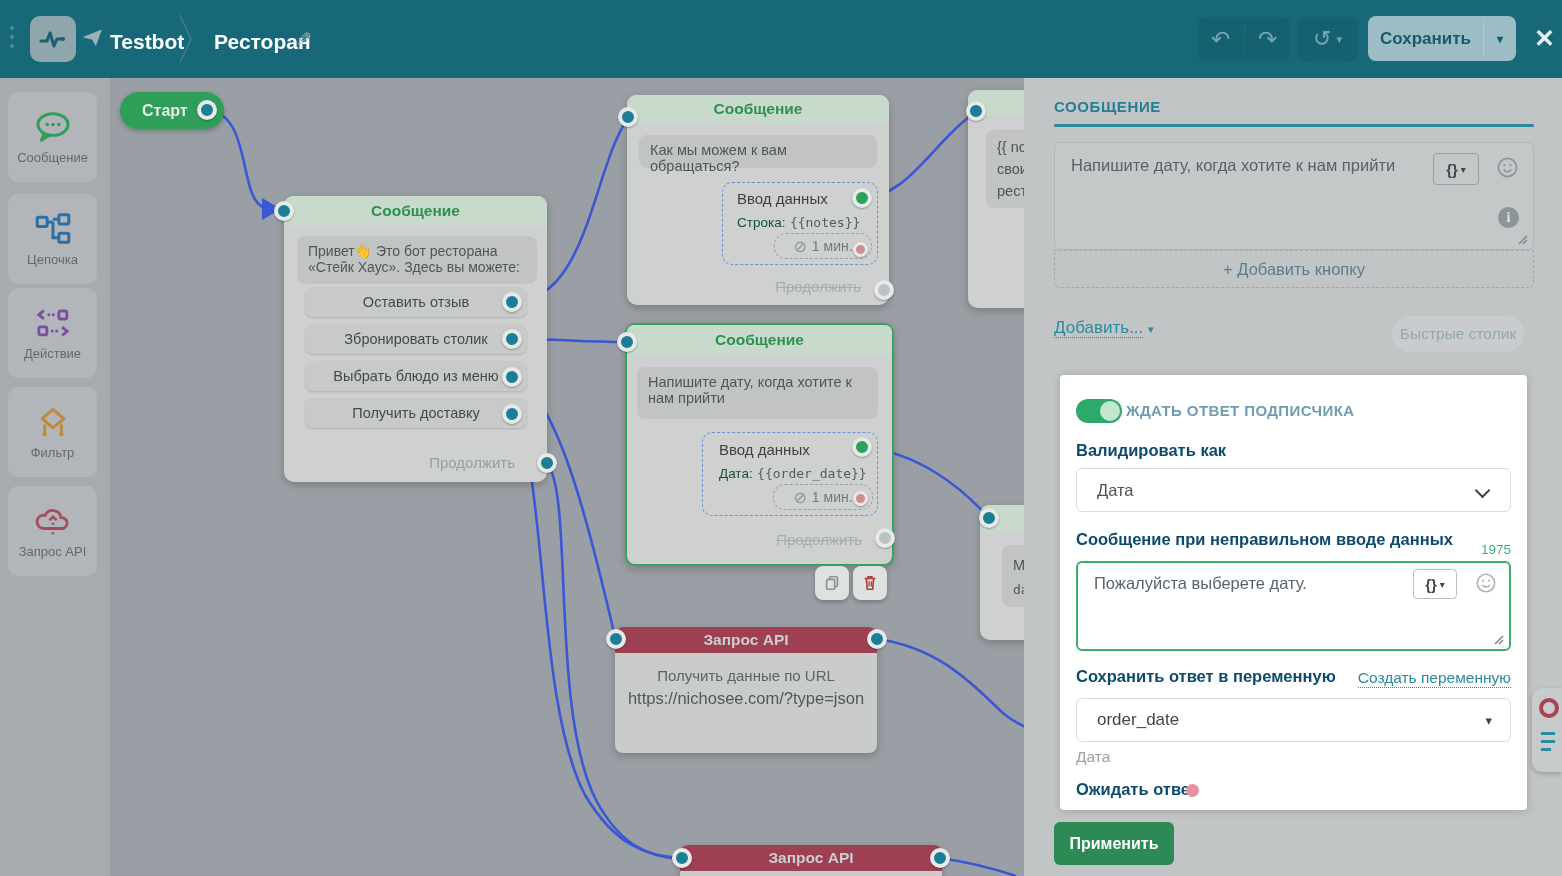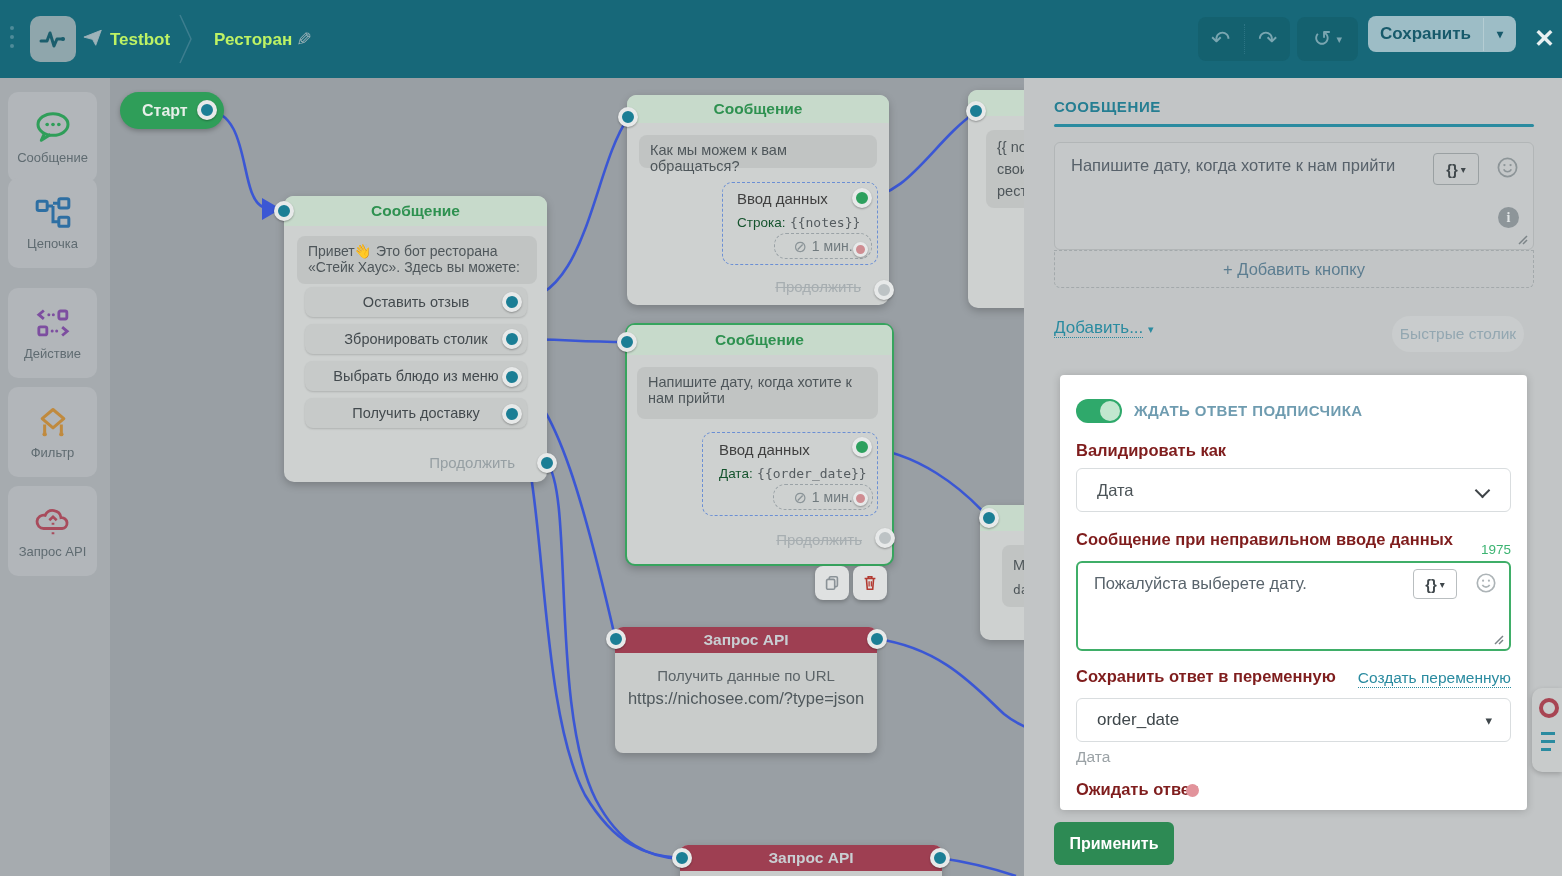--- a/index.html
+++ b/index.html
@@ -1,21 +1,21 @@
 <!DOCTYPE html>
 <html><head>
 <meta charset="utf-8">
 <style>
   html,body{margin:0;padding:0;background:#6b7075}
   #stage{position:relative;width:1562px;height:876px;overflow:hidden;background:#999fa4;
          font-family:"Liberation Sans",sans-serif;-webkit-font-smoothing:antialiased}
   .abs{position:absolute}
   
   .topbar{left:0;top:0;width:1562px;height:78px;background:#176879;z-index:60}
-  .tb-text{color:#bef264;font-weight:bold;font-size:17px}
+  .tb-text{color:#ffffff;font-weight:bold;font-size:21px}
   .tb-btn{background:#14616f;border-radius:8px;display:flex;align-items:center;justify-content:center;color:#7aa6b1}
   .save-btn{background:#9dbdc6;border-radius:8px;color:#175a6b;font-weight:bold;font-size:17px;
             display:flex;align-items:center}
   
   .sidebar{left:0;top:78px;width:110px;height:798px;background:#a6abaf;z-index:40}
   .side-item{position:absolute;left:8px;width:89px;height:90px;background:#b2b6ba;border-radius:10px;
              display:flex;flex-direction:column;align-items:center;justify-content:center;gap:6px}
   .side-label{font-size:13px;color:#5f6b71}
   
   .node{position:absolute;background:#ced1d0;border-radius:10px;box-shadow:0 3px 8px rgba(0,0,0,.22)}
@@ -46,21 +46,21 @@
   .panel{left:1024px;top:78px;width:538px;height:798px;background:#c2c5c6;z-index:45}
   .p-title{color:#257e92;font-weight:bold;font-size:15px;letter-spacing:.6px}
   .composer{position:absolute;background:#c5c8c9;border:1px solid #b2b6b7;border-radius:6px;box-sizing:border-box}
   .varbtn{position:absolute;border:1px solid #9aa0a2;border-radius:4px;display:flex;align-items:center;
           justify-content:center;gap:3px;color:#3f474b;font-weight:bold;font-size:15px;background:transparent}
   .dashadd{position:absolute;border:1.5px dashed #a3a9ab;box-sizing:border-box;display:flex;
            align-items:center;justify-content:center;color:#5c7d90;font-size:16.5px;border-radius:0 0 6px 6px}
   .teal-link{color:#2a8ba0;border-bottom:1px dotted #2a8ba0;text-decoration:none}
   .whitecard{position:absolute;left:36px;top:297px;width:467px;height:435px;background:#ffffff;
              border-radius:4px;box-shadow:0 1px 8px rgba(0,0,0,.18);z-index:5}
-  .wlabel{position:absolute;font-weight:bold;font-size:16.5px;color:#7f1d1d}
+  .wlabel{position:absolute;font-weight:bold;font-size:16.5px;color:#0c4a6e}
   .wselect{position:absolute;border:1px solid #d9dddf;border-radius:6px;background:#fff;box-sizing:border-box;
            font-size:16.5px;color:#4c5458;display:flex;align-items:center;padding:0 20px}
   .chev{width:9px;height:9px;border-right:2px solid #3f4448;border-bottom:2px solid #3f4448;
         transform:rotate(45deg);position:absolute;right:22px;top:16px}
   .toggle{position:absolute;width:46px;height:24px;border-radius:12px;background:#2fa96b}
   .knob{position:absolute;right:2px;top:2px;width:20px;height:20px;border-radius:50%;background:#c2e7cf}
   .applybtn{position:absolute;left:30px;top:744px;width:120px;height:43px;background:#2d8a54;border-radius:6px;
             color:#fff;font-weight:bold;font-size:16px;display:flex;align-items:center;justify-content:center;z-index:6}
   .resize{position:absolute;right:5px;bottom:4px}
   svg{display:block}
@@ -203,21 +203,21 @@
     <div class="side-item" style="top:14px">
       <svg width="40" height="34" viewBox="0 0 24 20">
         <ellipse cx="12" cy="8.5" rx="9" ry="6.5" fill="none" stroke="#2f9e59" stroke-width="1.8"></ellipse>
         <path d="M7 13.5 L5 18 L10.5 14.5" fill="none" stroke="#2f9e59" stroke-width="1.8" stroke-linejoin="round"></path>
         <circle cx="8.5" cy="8.5" r="1.1" fill="#2f9e59"></circle>
           <circle cx="12" cy="8.5" r="1.1" fill="#2f9e59"></circle>
           <circle cx="15.5" cy="8.5" r="1.1" fill="#2f9e59"></circle>
       </svg>
       <span class="side-label">Сообщение</span>
     </div>
-    <div class="side-item" style="top:100px">
+    <div class="side-item" style="top:116px">
       <svg width="40" height="34" viewBox="0 0 24 20">
         <g fill="none" stroke="#2e6fa3" stroke-width="1.8">
           <rect x="2.5" y="3" width="6" height="5.5" rx="1"></rect>
           <rect x="15.5" y="1.5" width="6" height="5.5" rx="1"></rect>
           <rect x="15.5" y="12.5" width="6" height="5.5" rx="1"></rect>
           <path d="M8.5 5.8 H12 M12 4.2 H15.5 M12 5.8 V15.2 H15.5"></path>
         </g>
       </svg>
       <span class="side-label">Цепочка</span>
     </div>
@@ -289,21 +289,21 @@
     </div>
     <div class="abs" style="left:368px;top:238px;width:132px;height:36px;background:#c9cccd;border-radius:18px;
                 color:#93a7b1;font-size:15.5px;display:flex;align-items:center;justify-content:center">
       <span>Быстрые столик</span>
     </div>
 
     <div class="whitecard">
       <div class="toggle" style="left:16px;top:24px">
         <div class="knob"></div>
       </div>
-      <div class="abs" style="left:74px;top:27px;font-weight:bold;font-size:15px;color:#6f9cb0;letter-spacing:.4px">ЖДАТЬ ОТВЕТ ПОДПИСЧИКА</div>
+      <div class="abs" style="left:66px;top:27px;font-weight:bold;font-size:15px;color:#6f9cb0;letter-spacing:.4px">ЖДАТЬ ОТВЕТ ПОДПИСЧИКА</div>
 
       <div class="wlabel" style="left:16px;top:66px">Валидировать как</div>
       <div class="wselect" style="left:16px;top:93px;width:435px;height:44px">
         <span>Дата</span>
         <span class="chev"></span>
       </div>
 
       <div class="wlabel" style="left:16px;top:155px">Сообщение при неправильном вводе данных</div>
       <div class="abs" style="right:16px;top:167px;color:#3cb472;font-size:13.5px">1975</div>
       <div class="abs" style="left:16px;top:186px;width:435px;height:90px;border:2px solid #3fae68;border-radius:6px;box-sizing:border-box;background:#fff">
@@ -376,21 +376,21 @@
       </div>
       <div style="width:1px;height:30px;border-left:1px dotted #2c7484"></div>
       <div style="width:45px;text-align:center;font-size:23px">
         <span>↷</span>
       </div>
     </div>
     <div class="abs tb-btn" style="left:1297px;top:17px;width:61px;height:44px;gap:5px">
       <span style="font-size:22px">↺</span>
       <span style="font-size:11px">▾</span>
     </div>
-    <div class="abs save-btn" style="left:1368px;top:16px;width:148px;height:36px">
+    <div class="abs save-btn" style="left:1368px;top:16px;width:148px;height:45px">
       <div style="flex:1;text-align:center">
         <span>Сохранить</span>
       </div>
       <div style="width:1px;height:33px;background:#b5cdd3"></div>
       <div style="width:32px;text-align:center;font-size:12px">▾</div>
     </div>
     <span class="abs" style="left:1534px;top:24px;color:#e8f0f1;font-size:25px;font-weight:bold">
       <span>✕</span>
     </span>
   </div>

